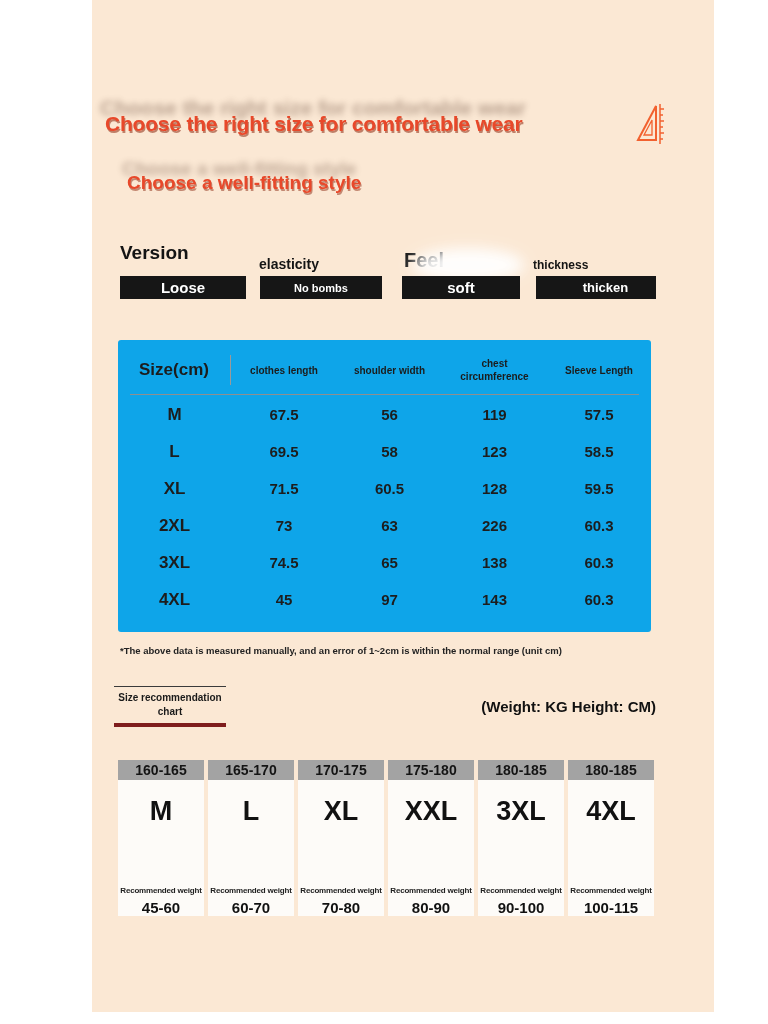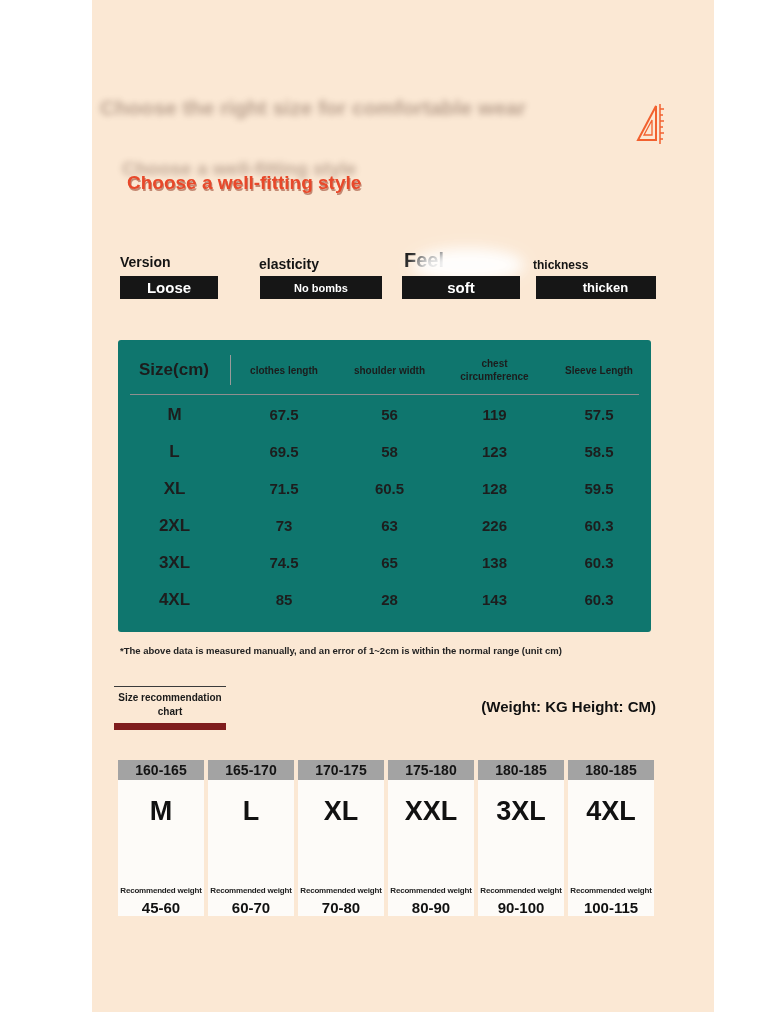--- a/index.html
+++ b/index.html
@@ -17,55 +17,55 @@
            text-shadow: 1px 2px 0 rgba(140, 40, 15, 0.55); }
   .subtitle-ghost { position: absolute; left: 30px; top: 158px; font-size: 19px; font-weight: 700;
                     color: #4a2a1c; opacity: .34; filter: blur(3px); white-space: nowrap; }
   .subtitle { position: absolute; left: 35px; top: 172px; font-size: 19px; font-weight: 700;
               color: #e8482a; white-space: nowrap;
               text-shadow: 1px 2px 0 rgba(140, 40, 15, 0.5); }
   .ruler { position: absolute; left: 543px; top: 100px; }
 
   
   .attr-label { position: absolute; font-weight: 700; color: #141414; white-space: nowrap; }
-  .lab-version   { left: 28px;  top: 254px; font-size: 14px; }
+  .lab-version   { left: 28px;  top: 242px; font-size: 19px; }
   .lab-elastic   { left: 167px; top: 256px; font-size: 14px; }
   .lab-feel      { left: 312px; top: 249px; font-size: 20px; }
   .lab-thickness { left: 441px; top: 258px; font-size: 12px; }
   .attr-bar { position: absolute; top: 276px; height: 23px; background: #161616; color: #ffffff;
               display: flex; align-items: center; justify-content: center; font-weight: 700; z-index: 2; }
-  .bar-version   { left: 28px;  width: 98px; font-size: 15px; }
+  .bar-version   { left: 28px;  width: 126px; font-size: 15px; }
   .bar-elastic   { left: 168px; width: 122px; font-size: 11px; }
   .bar-feel      { left: 310px; width: 118px; font-size: 15px; }
   .bar-thickness { left: 444px; width: 120px; font-size: 13px; padding-left: 19px; }
   .smudge { position: absolute; left: 320px; top: 248px; width: 112px; height: 34px;
             background: #ffffff; border-radius: 50%; filter: blur(7px); opacity: .95; z-index: 1; }
 
   
   .size-card { position: absolute; left: 26px; top: 340px; width: 533px; height: 292px;
-               background: #0f766e; border-radius: 3px; }
+               background: #0ea5e9; border-radius: 3px; }
   .t-header { display: grid; grid-template-columns: 113px 106px 105px 105px 104px;
               height: 54px; padding-top: 6px; align-items: center; text-align: center; }
   .hc { font-size: 10px; font-weight: 700; color: #1c1c1c; line-height: 1.3; padding: 0 14px; }
   .hc0 { font-size: 17px; font-weight: 700; border-right: 1px solid #9a9a9a; height: 30px;
          display: flex; align-items: center; justify-content: center; padding: 0; }
   .t-divider { margin: 0 12px; border-top: 1px solid #8f8f8f; }
   .t-row { display: grid; grid-template-columns: 113px 106px 105px 105px 104px;
            height: 35px; align-items: center; text-align: center; margin-top: 2px; }
   .t-row:first-of-type { margin-top: 8px; }
   .rc { font-size: 15px; font-weight: 700; color: #1d1d1d; }
   .rc0 { font-size: 17px; }
 
   .footnote { position: absolute; left: 28px; top: 645px; font-size: 9.5px; font-weight: 600;
               color: #222222; white-space: nowrap; }
 
   
   .rec-label { position: absolute; left: 22px; top: 686px; width: 112px; text-align: center;
                font-size: 10px; font-weight: 700; color: #1a1a1a; line-height: 1.4;
-               border-top: 1px solid #3a3a3a; border-bottom: 7px solid #7f1d1d; padding: 4px 0; }
+               border-top: 1px solid #3a3a3a; border-bottom: 4px solid #7f1d1d; padding: 4px 0; }
   .units-note { position: absolute; right: 58px; top: 698px; font-size: 15px; font-weight: 700;
                 color: #111111; white-space: nowrap; }
 
   
   .cards { position: absolute; left: 26px; top: 760px; width: 536px;
            display: flex; justify-content: space-between; }
   .card { width: 86px; display: flex; flex-direction: column; }
   .card-h { height: 20px; background: #a3a3a3; display: flex; align-items: center; justify-content: center;
             font-size: 14px; font-weight: 700; color: #141414; white-space: nowrap; }
   .card-b { height: 136px; background: #fdfbf8; display: flex; flex-direction: column;
@@ -75,20 +75,21 @@
              white-space: nowrap; letter-spacing: -0.2px; }
   .card-wv { margin-top: 4px; font-size: 15px; font-weight: 700; color: #111111;
              white-space: nowrap; }
 </style>
 </head>
 <body>
 
 <div class="panel">
 
   <div class="title-ghost">Choose the right size for comfortable wear</div>
+  <div class="title">Choose the right size for comfortable wear</div>
   <div class="ruler">
     <svg width="30" height="48" viewBox="0 0 30 48">
       <path d="M3 40 L21 6 L21 40 Z" fill="none" stroke="#f2612f" stroke-width="2"></path>
       <path d="M9 35 L17 20 L17 35 Z" fill="none" stroke="#f2612f" stroke-width="1.3"></path>
       <g stroke="#f2612f" stroke-width="1.5">
         <line x1="25" y1="4" x2="25" y2="44"></line>
         <line x1="25" y1="9" x2="29" y2="9"></line>
         <line x1="25" y1="15" x2="28" y2="15"></line>
         <line x1="25" y1="21" x2="29" y2="21"></line>
         <line x1="25" y1="27" x2="28" y2="27"></line>
@@ -152,22 +153,22 @@
     </div>
     <div class="t-row">
       <div class="rc rc0">3XL</div>
       <div class="rc">74.5</div>
       <div class="rc">65</div>
       <div class="rc">138</div>
       <div class="rc">60.3</div>
     </div>
     <div class="t-row">
       <div class="rc rc0">4XL</div>
-      <div class="rc">85</div>
-      <div class="rc">28</div>
+      <div class="rc">45</div>
+      <div class="rc">97</div>
       <div class="rc">143</div>
       <div class="rc">60.3</div>
     </div>
   </div>
 
   <div class="footnote">*The above data is measured manually, and an error of 1~2cm is within the normal range (unit cm)</div>
 
   <div class="rec-label">
     <div>Size recommendation</div>
     <div>chart</div>

